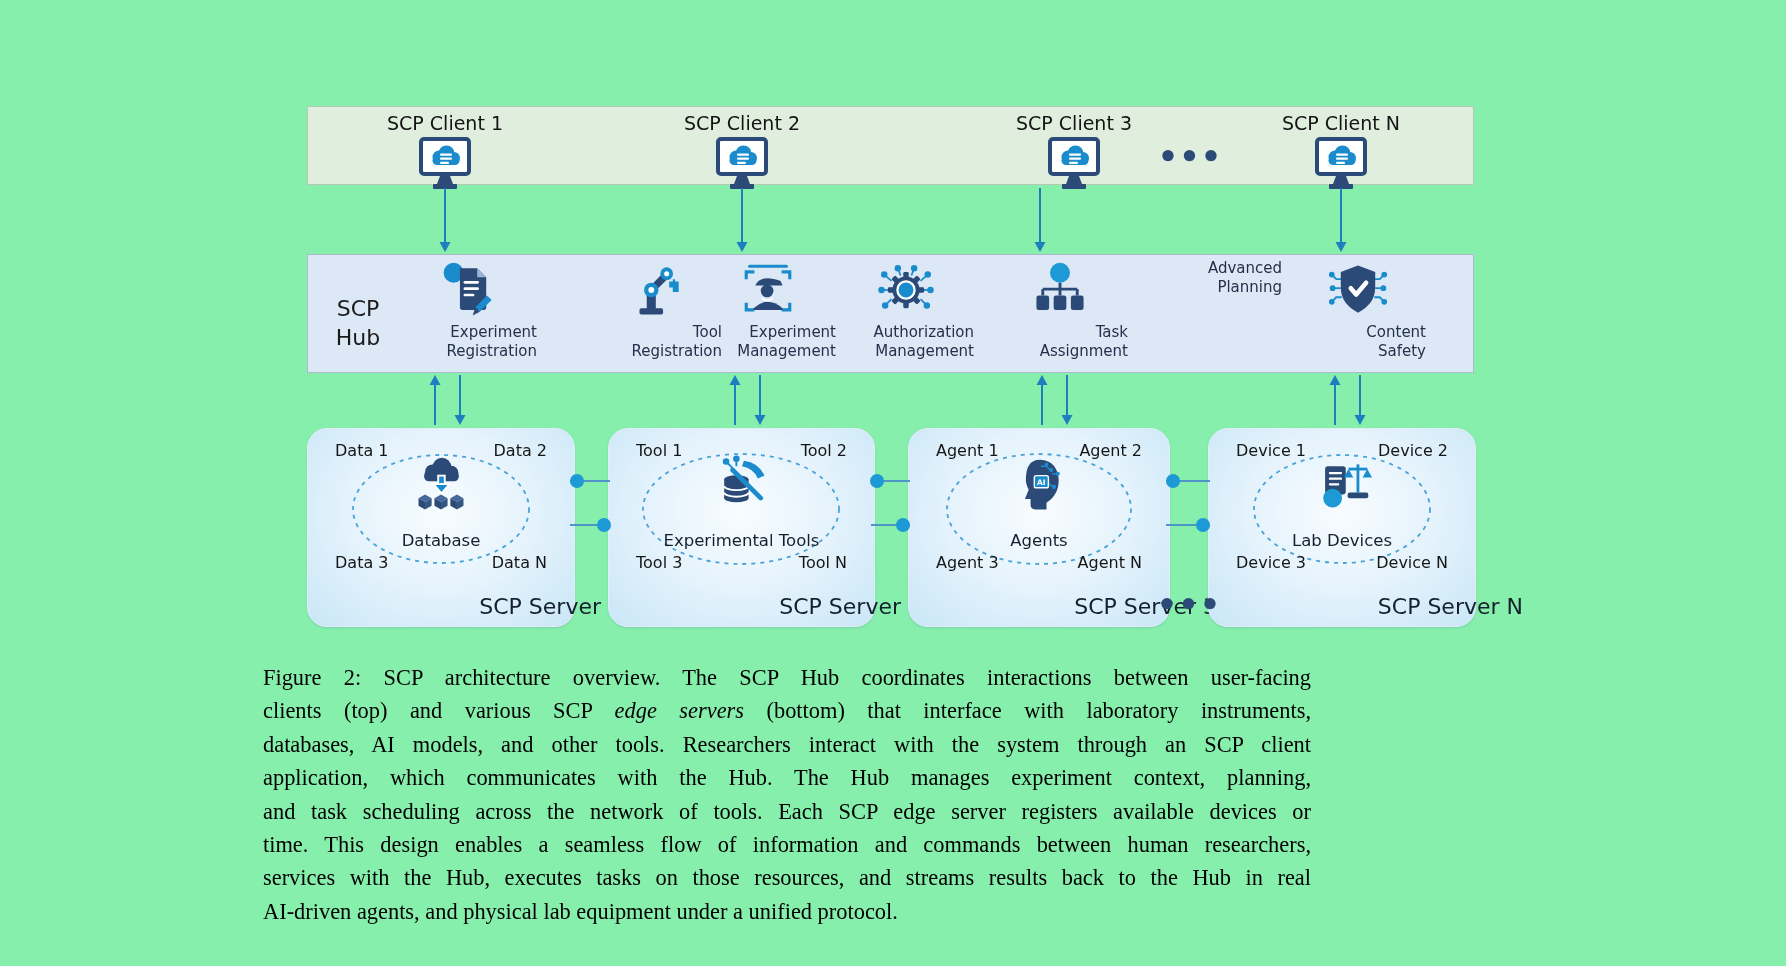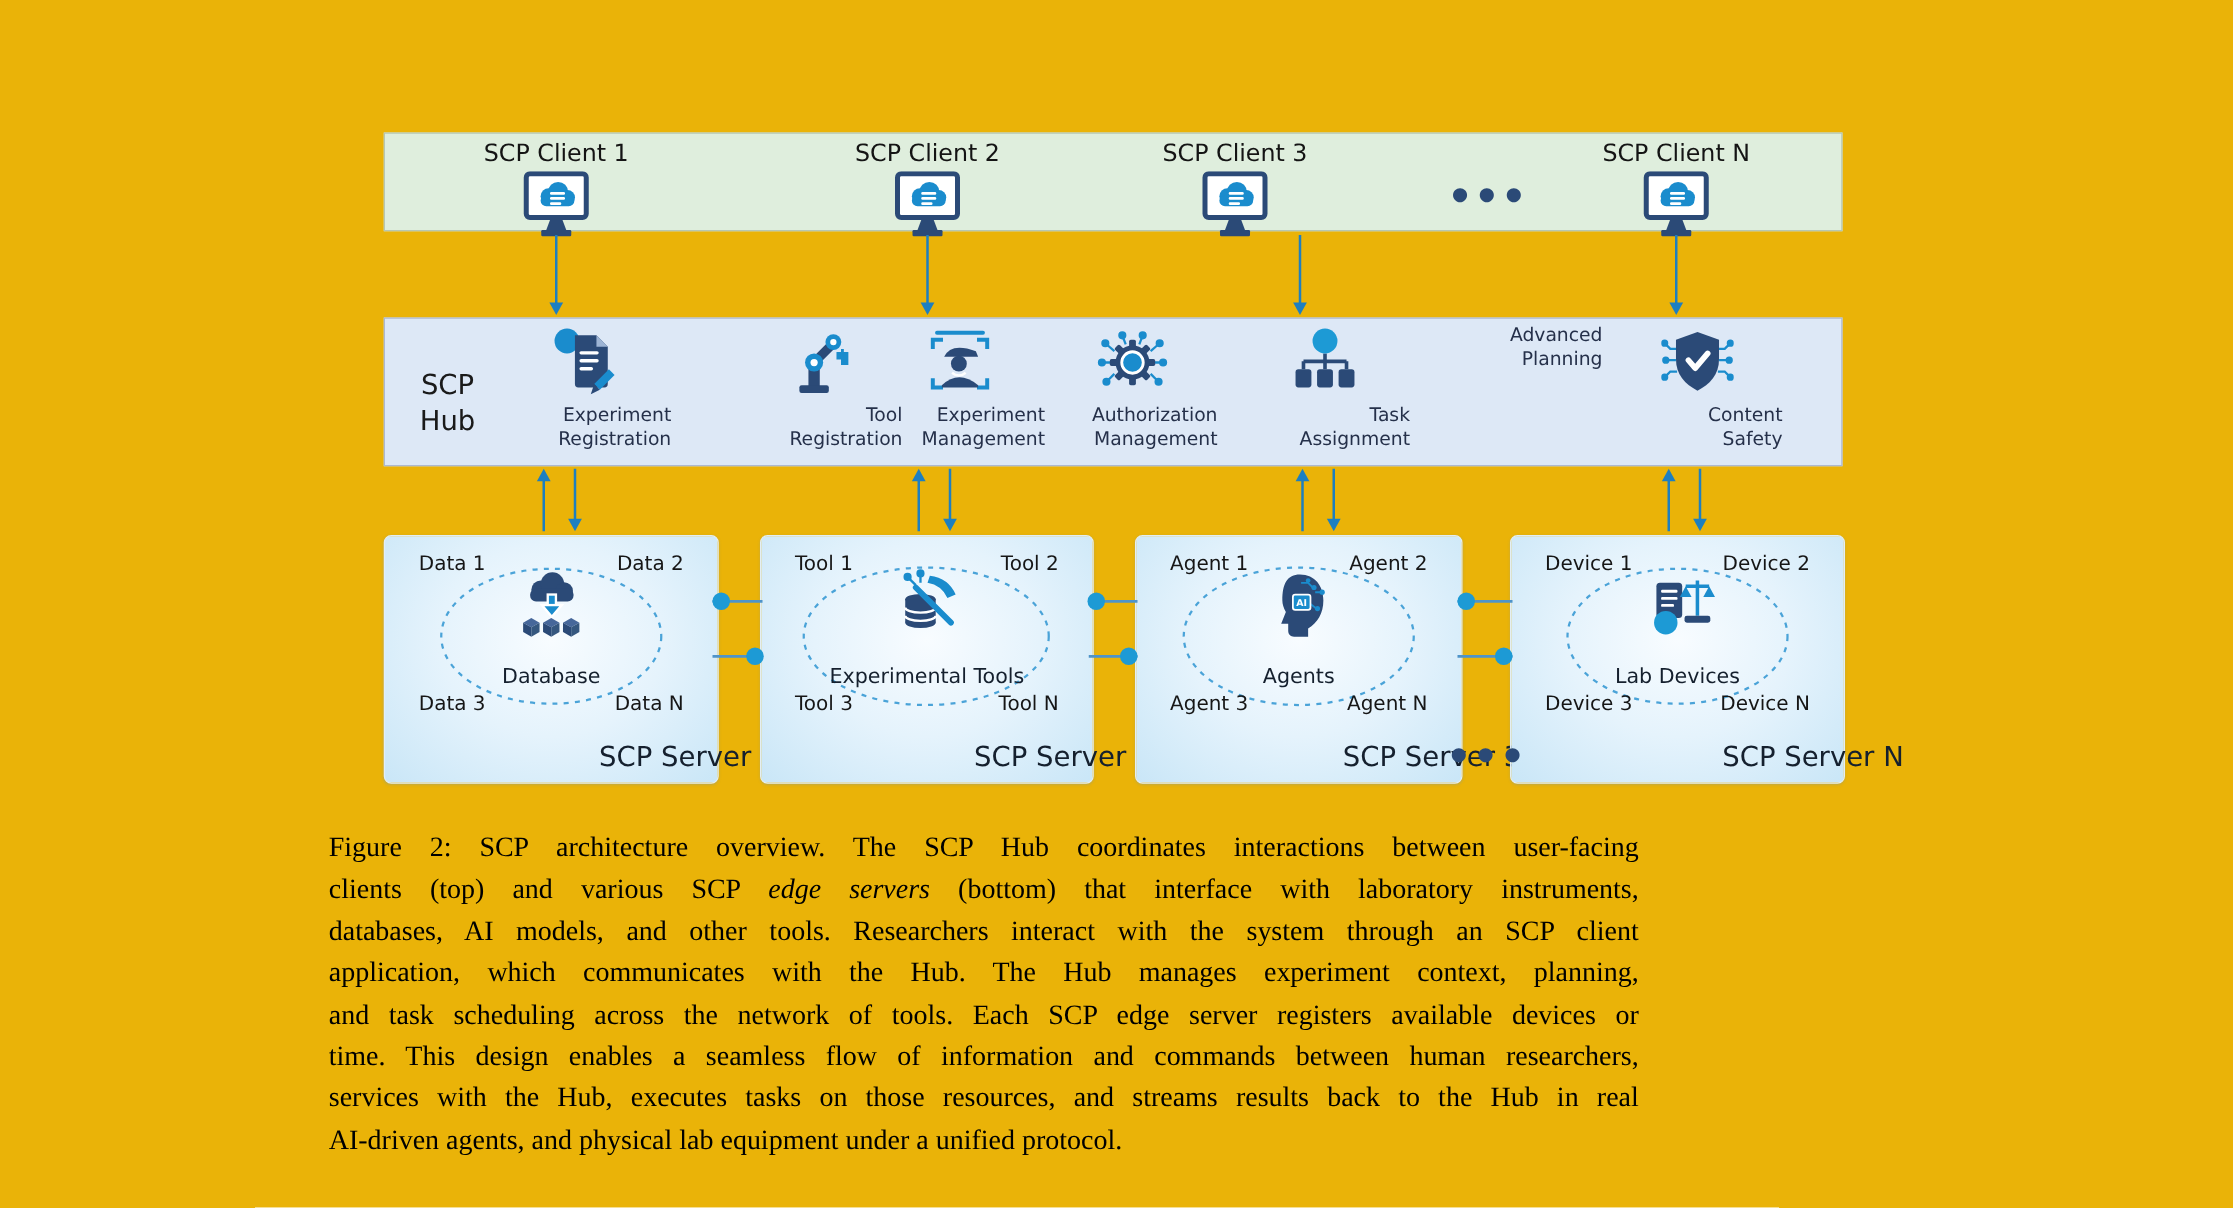--- a/index.html
+++ b/index.html
@@ -1,29 +1,29 @@
 <!DOCTYPE html>
 <html><head>
 <meta charset="utf-8">
 <style>
   html,body{margin:0;padding:0;background:#fff;}
-  .stage{position:relative;width:1786px;height:966px;background:#eab308;overflow:hidden;
+  .stage{position:relative;width:1786px;height:966px;background:#86efac;overflow:hidden;
          font-family:"DejaVu Sans",sans-serif;}
   .band{position:absolute;left:307px;width:1167px;box-sizing:border-box;}
   .band.clients{top:106px;height:79px;background:#dfeedd;border:1px solid #b7c7b3;}
   .band.hub{top:254px;height:119px;background:#dde8f6;border:1px solid #adb9cf;}
   .client-col{position:absolute;top:106px;width:220px;text-align:center;}
   .client-label{font-size:19px;color:#141414;line-height:26px;margin-top:4px;}
   .client-icon{margin-top:1px;}
   .hub-title{position:absolute;left:309px;top:294px;width:98px;text-align:center;
              font-size:22px;line-height:29px;color:#1a1a1a;}
   .feature{position:absolute;top:258px;width:136px;text-align:center;}
   .feature .ficon{height:64px;display:flex;align-items:center;justify-content:center;}
   .flabel{font-size:15px;line-height:17px;color:#25304a;margin-top:2px;text-align:right;}
-  .server{position:absolute;top:428px;height:197px;border-radius:6px;
+  .server{position:absolute;top:428px;height:197px;border-radius:20px;
           background:radial-gradient(ellipse at 50% 42%, #f8fcff 0%, #e5f3fc 48%, #c9e6f7 100%);
           border:1px solid #e2eef6;box-shadow:0 1px 2px rgba(110,150,185,.35);}
   .corner{position:absolute;font-size:16px;color:#161616;white-space:nowrap;}
   .c-tl{left:27px;top:12px;} .c-tr{right:27px;top:12px;text-align:right;}
   .c-bl{left:27px;top:124px;} .c-br{right:27px;top:124px;text-align:right;}
   .s-ellipse{position:absolute;left:0;top:0;width:100%;height:100%;}
   .s-icon{position:absolute;top:26px;left:50%;transform:translateX(-50%);}
   .s-center-label{position:absolute;top:102px;width:100%;text-align:center;
                   font-size:16.5px;color:#15202e;white-space:nowrap;}
   .s-title{position:absolute;bottom:7px;width:100%;text-align:right;font-size:22px;color:#15202e;padding-left:48px;}
@@ -79,21 +79,21 @@
         <g fill="#ffffff">
             <rect x="23" y="16.5" width="12" height="2.2" rx="1"></rect>
             <rect x="23" y="20.6" width="12" height="2.2" rx="1"></rect>
             <rect x="23" y="24.7" width="9" height="2.2" rx="1"></rect>
           </g>
         <polygon points="23,39 33,39 36,47 20,47" fill="#2b4a77"></polygon>
         <rect x="16" y="47" width="24" height="5" rx="1" fill="#2b4a77"></rect>
       </svg>
     </div>
   </div>
-  <div class="client-col" style="left:878px">
+  <div class="client-col" style="left:964px">
     <div class="client-label">SCP Client 3</div>
     <div class="client-icon">
       <svg width="56" height="54" viewBox="0 0 56 54">
         <rect x="4" y="2" width="48" height="35" rx="3" fill="#ffffff" stroke="#2b4a77" stroke-width="4"></rect>
         <g fill="#1a8ccd">
             <circle cx="22" cy="20" r="6.5"></circle>
             <circle cx="29.5" cy="16.5" r="8"></circle>
             <circle cx="37" cy="21" r="6"></circle>
             <rect x="15.5" y="19" width="27" height="9" rx="4.5"></rect>
           </g>

